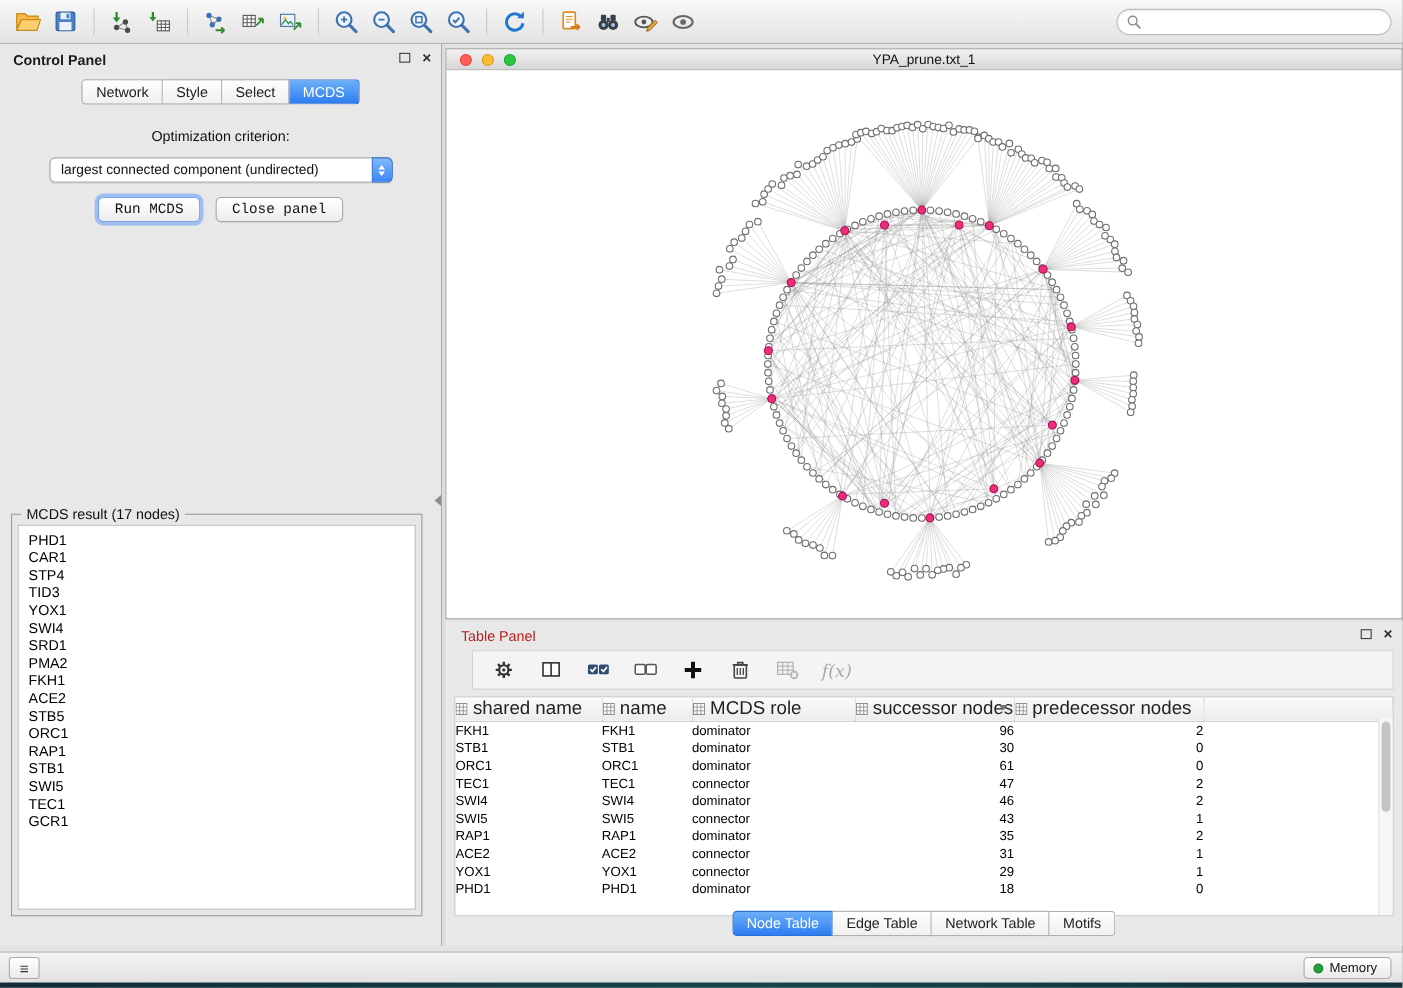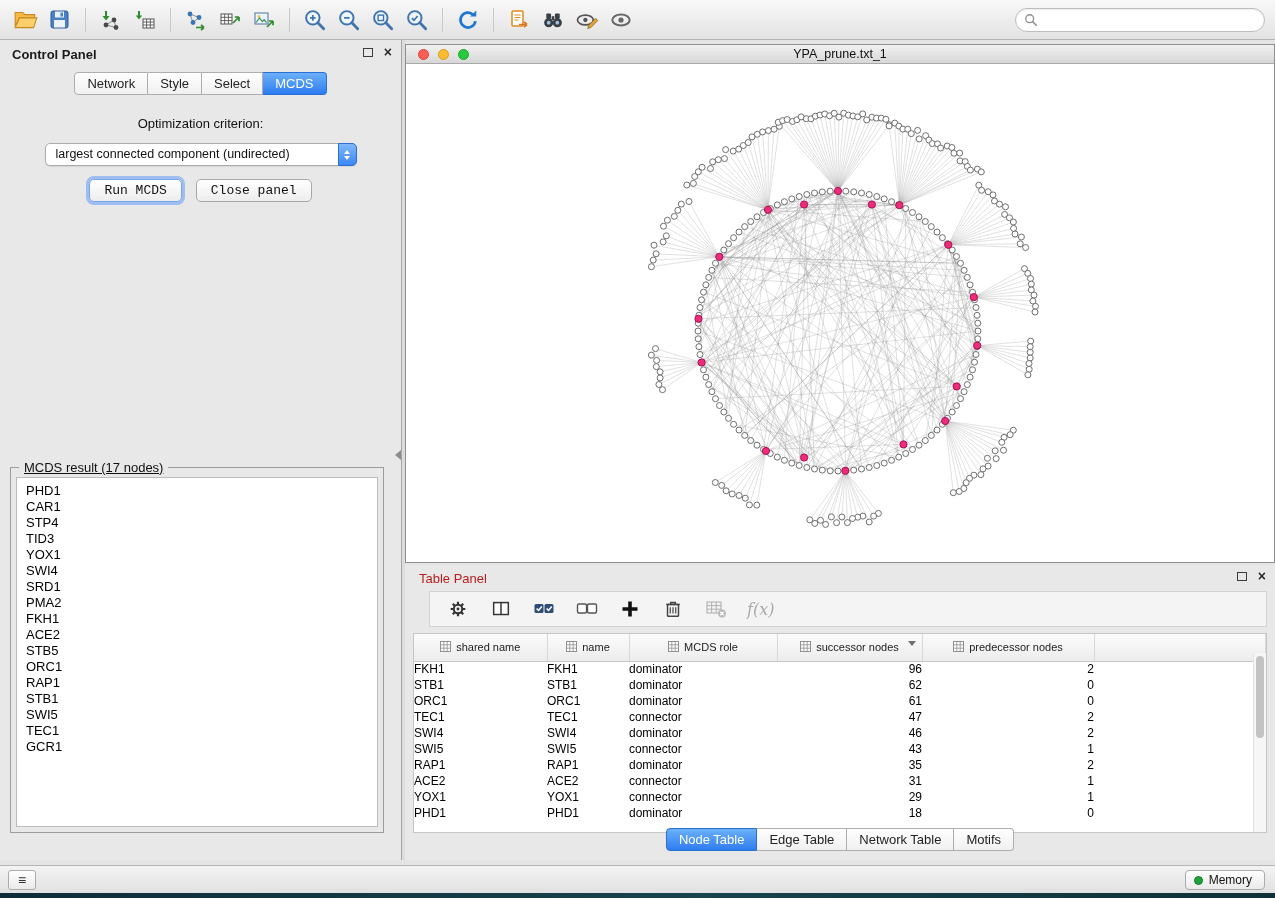--- a/index.html
+++ b/index.html
@@ -64,21 +64,21 @@
   .arr-dn { width:0;height:0;border-left:3.5px solid transparent;border-right:3.5px solid transparent;border-top:4px solid #fff; }
 
   .btn-row { display:flex; justify-content:center; gap:14px; margin-top:13px; }
   .mac-btn {
     font-family:Liberation Mono, monospace; font-size:13px; height:23px; padding:0 14px;
     background:linear-gradient(#ffffff,#ededed); border:1px solid #a8a8a8; border-radius:5px; color:#111;
   }
   .mac-btn.focused { border-color:#7aa4ec; box-shadow:0 0 0 3px rgba(97,155,250,.55); }
 
   .result-group { position:absolute; left:10px; right:17px; top:427px; bottom:27px; border:1px solid #9c9c9c; }
-  .result-legend { position:absolute; top:-8px; left:8px; background:#e8e8e8; padding:0 5px; font-size:13px; color:#111;text-decoration:underline; }
+  .result-legend { position:absolute; top:-8px; left:8px; background:#e8e8e8; padding:0 5px; font-size:13px; color:#111; }
   .result-list {
     position:absolute; left:5px; right:5px; top:9px; bottom:5px; background:#fff;
     border:1px solid #bcbcbc; font-size:13px; line-height:16px; padding:5px 0 0 9px; overflow:hidden; color:#000;
   }
 
   .v-splitter { position:absolute; left:402px; top:40px; width:3px; bottom:33px; background:#dcdcdc; }
   .collapse-left { position:absolute; left:395px; top:450px; width:0; height:0;
     border-top:5px solid transparent; border-bottom:5px solid transparent; border-right:6px solid #8d8d8d; }
 
   
@@ -110,24 +110,24 @@
   }
   .tp-tbtn { display:flex; align-items:center; justify-content:center; width:24px; height:24px; }
   .fx-label { font-family:"DejaVu Serif", serif; font-style:italic; font-size:16px; color:#a9a9a9; }
 
   .tp-table-wrap {
     position:absolute; left:8px; right:8px; top:68px; height:200px;
     background:#fff; border:1px solid #c6c6c6; overflow:hidden;
   }
   table.datatable { border-collapse:collapse; table-layout:fixed; width:100%; }
   table.datatable th {
-    height:27px; font-size:11px; font-weight:normal; color:#222;
+    height:16px; font-size:17px; font-weight:normal; color:#222;
     background:linear-gradient(#fbfbfb,#ececec);
     border-bottom:1px solid #c9c9c9; border-right:1px solid #d8d8d8;
-    text-align:center; position:relative; white-space:nowrap; overflow:hidden;
+    text-align:left; position:relative; white-space:nowrap; overflow:hidden;
   }
   table.datatable td { height:16px; font-size:12px; color:#000; white-space:nowrap; overflow:hidden; padding:0; }
   td.c0 { padding-left:19px; }
   td.c1 { padding-left:14px; }
   td.c2 { padding-left:10px; }
   td.c3 { text-align:right; padding-right:24px; }
   td.c4 { text-align:right; padding-right:14px; }
   .col-icon { display:inline-block; vertical-align:-1px; margin-right:5px; }
   .sort-caret { position:absolute; right:6px; top:7px; width:0; height:0;
     border-left:4px solid transparent; border-right:4px solid transparent; border-top:5px solid #6f6f6f; }
@@ -1154,21 +1154,21 @@
               <td class="c1">FKH1</td>
               <td class="c2">dominator</td>
               <td class="c3">96</td>
               <td class="c4">2</td>
               <td></td>
             </tr>
             <tr>
               <td class="c0">STB1</td>
               <td class="c1">STB1</td>
               <td class="c2">dominator</td>
-              <td class="c3">62</td>
+              <td class="c3">30</td>
               <td class="c4">0</td>
               <td></td>
             </tr>
             <tr>
               <td class="c0">ORC1</td>
               <td class="c1">ORC1</td>
               <td class="c2">dominator</td>
               <td class="c3">61</td>
               <td class="c4">0</td>
               <td></td>

